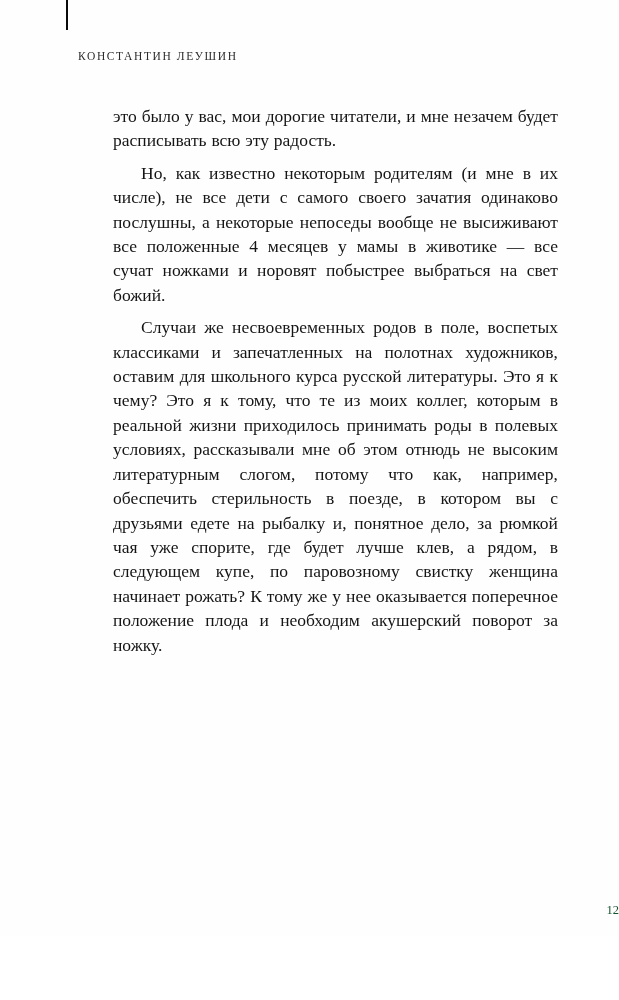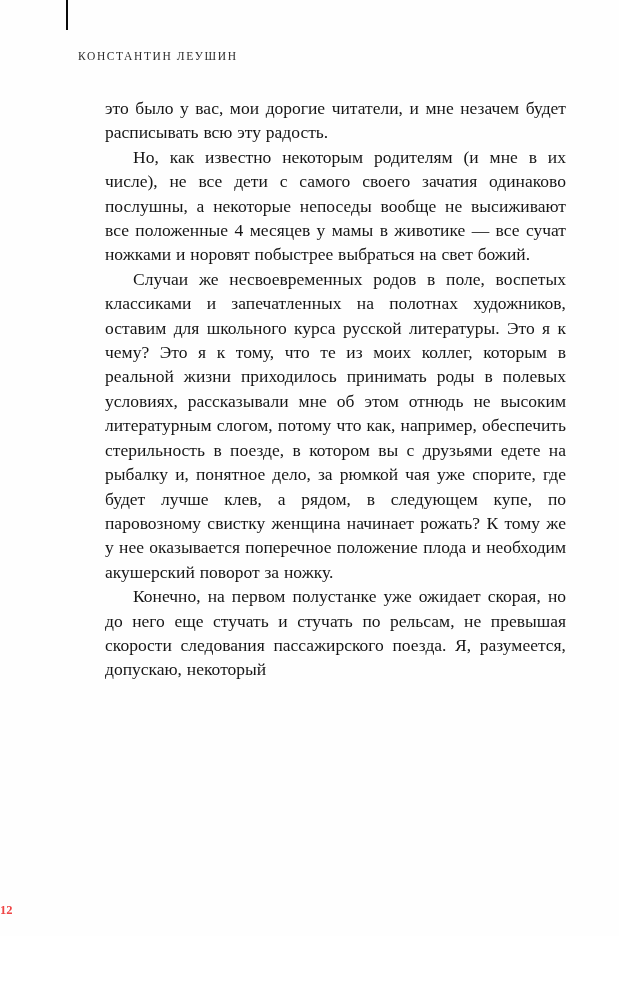--- a/index.html
+++ b/index.html
@@ -39,48 +39,46 @@
     top: 96px;
     width: 461px;
     font-size: 17.5px;
     line-height: 24.4px;
     text-align: justify;
     hyphens: auto;
     -webkit-hyphens: auto;
     word-spacing: 0.5px;
   }
   .text-block p {
-    margin: 0;
+    margin: 8px;
     text-indent: 28px;
   }
   .text-block p.no-indent {
     text-indent: 0;
   }
   .page-number {
     position: absolute;
     left: 0;
     right: 0;
     top: 903px;
-    text-align: left;
+    text-align: right;
     font-size: 12.5px;
-    color: #ef4444;
-    font-weight: bold;
+    color: #14532d;
   }
 </style>
 </head>
 <body>
 
 <div class="book-page">
 
   <div class="top-rule"></div>
 
   <div class="running-header">КОНСТАНТИН ЛЕУШИН</div>
 
   <div class="text-block">
     <p class="no-indent">это было у вас, мои дорогие читатели, и мне незачем будет расписывать всю эту радость.</p>
     <p>Но, как известно некоторым родителям (и мне в их числе), не все дети с самого своего зачатия одинаково послушны, а некоторые непоседы вообще не высиживают все положенные 4 месяцев у мамы в животике — все сучат ножками и норовят побыстрее выбраться на свет божий.</p>
     <p>Случаи же несвоевременных родов в поле, воспетых классиками и запечатленных на полотнах художников, оставим для школьного курса русской литературы. Это я к чему? Это я к тому, что те из моих коллег, которым в реальной жизни приходилось принимать роды в полевых условиях, рассказывали мне об этом отнюдь не высоким литературным слогом, потому что как, например, обеспечить стерильность в поезде, в котором вы с друзьями едете на рыбалку и, понятное дело, за рюмкой чая уже спорите, где будет лучше клев, а рядом, в следующем купе, по паровозному свистку женщина начинает рожать? К тому же у нее оказывается поперечное положение плода и необходим акушерский поворот за ножку.</p>
-    <p>Конечно, на первом полустанке уже ожидает скорая, но до него еще стучать и стучать по рельсам, не превышая скорости следования пассажирского поезда. Я, разумеется, допускаю, некоторый</p>
   </div>
 
   <div class="page-number">12</div>
 
 </div>
 
 </body></html>

